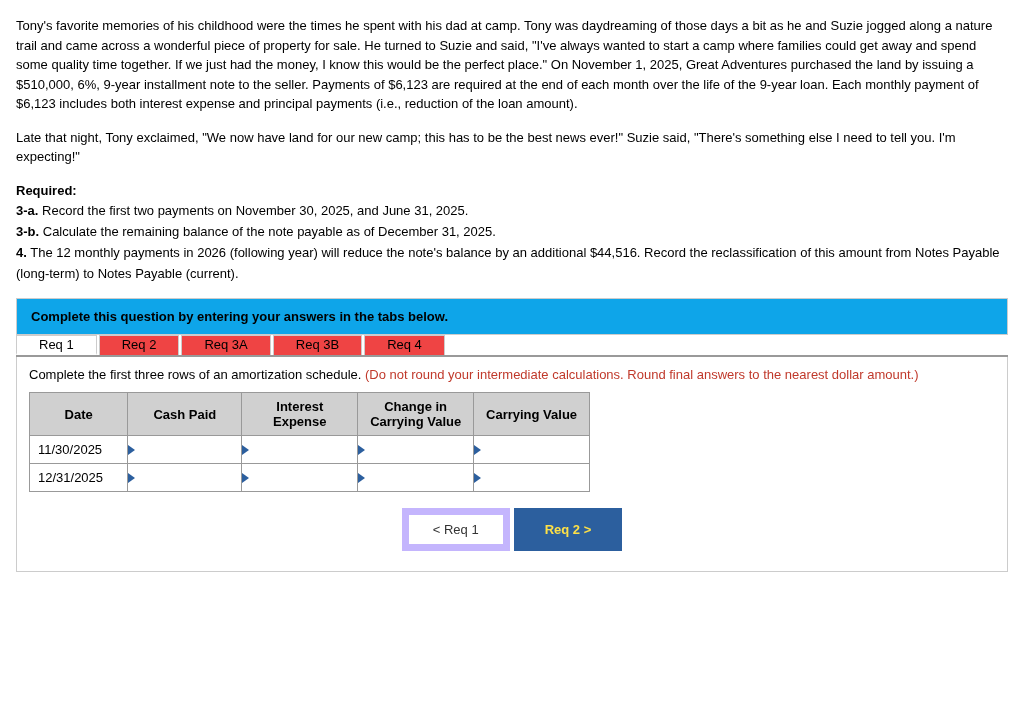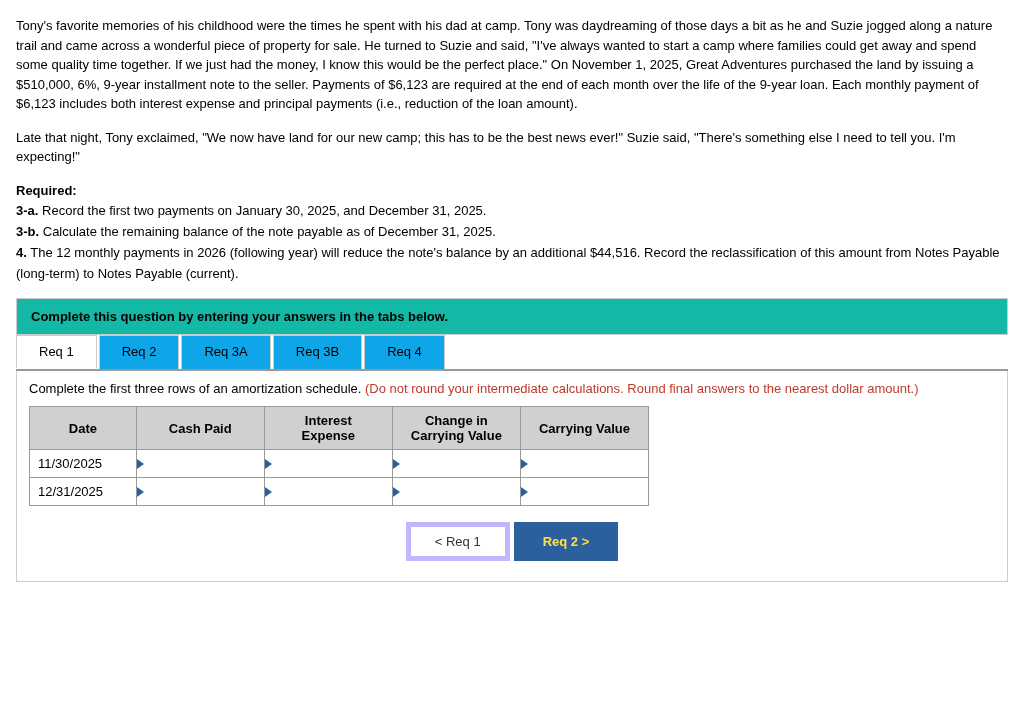--- a/index.html
+++ b/index.html
@@ -24,64 +24,64 @@
       margin-bottom: 14px;
     }
     .required-section p {
       line-height: 1.6;
     }
     .required-section .req-title {
       font-weight: bold;
       text-align: right;
     }
     .instruction-box {
-      background: #14b8a6;
+      background: #0ea5e9;
       padding: 10px 14px;
       font-weight: bold;
       margin-bottom: 0;
       border: 1px solid #ccc;
     }
     .tabs-container {
       display: flex;
       border-bottom: 2px solid #999;
       margin-bottom: 0;
     }
     .tab {
-      padding: 8px 22px;
+      padding: 1px 22px;
       border: 1px solid #ccc;
       border-bottom: none;
       cursor: pointer;
       background: #fff;
       font-size: 13px;
       margin-right: 2px;
     }
     .tab.active {
       background: #fff;
       border-bottom: 2px solid #fff;
       font-weight: normal;
     }
     .tab:not(.active) {
-      background: #0ea5e9;
+      background: #ef4444;
     }
     .content-area {
       border: 1px solid #ccc;
       border-top: none;
       padding: 10px 12px 20px;
     }
     .instructions-note {
       color: #000;
       margin-bottom: 10px;
       font-size: 13px;
     }
     .instructions-note span.orange {
       color: #c0392b;
     }
     table.amortization {
       border-collapse: collapse;
-      width: 620px;
+      width: 561px;
       margin-bottom: 16px;
     }
     table.amortization th {
       background: #d0d0d0;
       border: 1px solid #999;
       padding: 6px 10px;
       text-align: center;
       font-weight: bold;
       font-size: 13px;
     }
@@ -111,21 +111,21 @@
     .nav-buttons {
       display: flex;
       justify-content: center;
       gap: 4px;
       margin-top: 8px;
     }
     .nav-btn {
       padding: 7px 24px;
       font-size: 13px;
       cursor: pointer;
-      border: 5px solid #c4b5fd;
+      border: 7px solid #c4b5fd;
     }
     .nav-btn.prev {
       background: #fff;
       color: #333;
     }
     .nav-btn.next {
       background: #2c5f9e;
       color: #fde047;
       font-weight: bold;
       border-color: #2c5f9e;
@@ -150,21 +150,21 @@
     }
   </style>
 </head>
 <body>
 
 <p class="story-text">Tony's favorite memories of his childhood were the times he spent with his dad at camp. Tony was daydreaming of those days a bit as he and Suzie jogged along a nature trail and came across a wonderful piece of property for sale. He turned to Suzie and said, "I've always wanted to start a camp where families could get away and spend some quality time together. If we just had the money, I know this would be the perfect place." On November 1, 2025, Great Adventures purchased the land by issuing a $510,000, 6%, 9-year installment note to the seller. Payments of $6,123 are required at the end of each month over the life of the 9-year loan. Each monthly payment of $6,123 includes both interest expense and principal payments (i.e., reduction of the loan amount).</p>
 <p class="story-text">Late that night, Tony exclaimed, "We now have land for our new camp; this has to be the best news ever!" Suzie said, "There's something else I need to tell you. I'm expecting!"</p>
 
 <div class="required-section">
   <p><span class="req-title">Required:</span></p>
-  <p><strong>3-a.</strong> <span>Record the first two payments on January 30, 2025, and December 31, 2025.</span></p>
+  <p><strong>3-a.</strong> <span>Record the first two payments on November 30, 2025, and June 31, 2025.</span></p>
   <p><strong>3-b.</strong> <span>Calculate the remaining balance of the note payable as of December 31, 2025.</span></p>
   <p><strong>4.</strong> <span>The 12 monthly payments in 2026 (following year) will reduce the note's balance by an additional $44,516. Record the reclassification of this amount from Notes Payable (long-term) to Notes Payable (current).</span></p>
 </div>
 
 <div class="instruction-box">Complete this question by entering your answers in the tabs below.</div>
 
 <div class="tabs-container">
   <div class="tab active">Req 1</div>
   <div class="tab">Req 2</div>
   <div class="tab">Req 3A</div>

